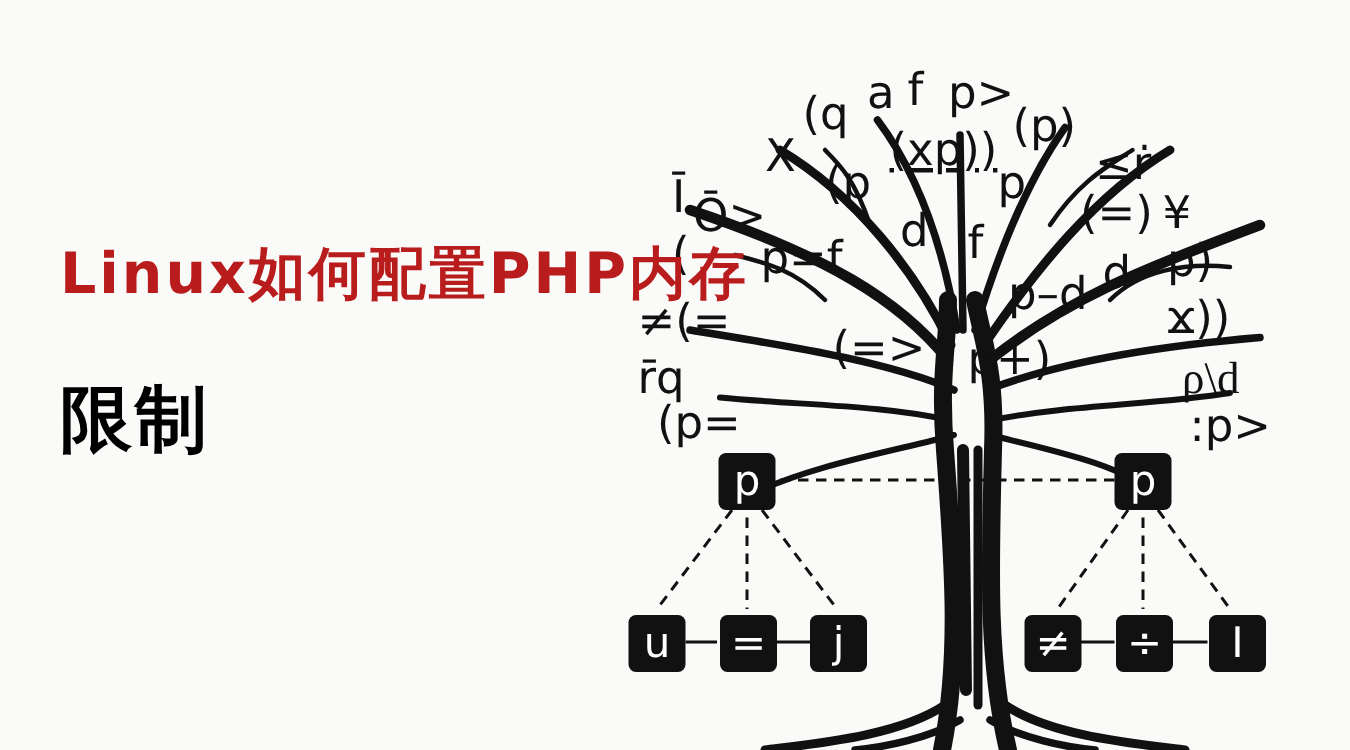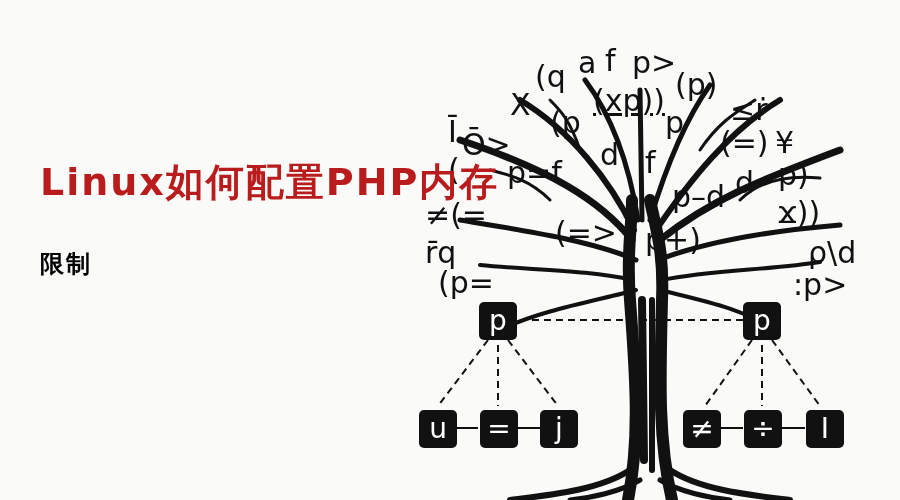--- a/index.html
+++ b/index.html
@@ -1,20 +1,20 @@
 <!DOCTYPE html>
 <html><head>
 <meta charset="utf-8">
 <style>
   html, body { margin:0; padding:0; }
   body { width:900px; height:500px; background:#fafaf9; position:relative; overflow:hidden;
          font-family:"DejaVu Sans", sans-serif; }
   .title { position:absolute; left:40px; top:158px; font-family:"DejaVu Sans", sans-serif;
            font-weight:bold; font-size:38px; letter-spacing:2px; color:#b91c1c; line-height:48px; white-space:nowrap; z-index:3; }
-  .title2 { position:absolute; left:40px; top:248px; font-weight:bold; font-size:24px; color:#000; letter-spacing:2px; z-index:3; }
+  .title2 { position:absolute; left:40px; top:248px; font-weight:bold; font-size:48px; color:#000; letter-spacing:2px; z-index:3; }
   .art { position:absolute; left:400px; top:0; width:500px; height:500px; }
   .sym { position:absolute; font-family:"DejaVu Sans", sans-serif; font-size:30px; color:#111; line-height:1; }
   .node { position:absolute; width:38px; height:38px; background:#111; border-radius:5px; color:#fff;
           font-size:28px; display:flex; align-items:center; justify-content:center; line-height:1; }
 </style>
 </head>
 <body>
 
 <div class="title">Linux如何配置PHP内存</div>
 <div class="title2">限制</div>
@@ -89,21 +89,21 @@
       <div class="sym" style="left: 48px; top: 155px;">(</div>
       <div class="sym" style="left: 107px; top: 158px;">p=f</div>
       <div class="sym" style="left: 272px; top: 182px;">p–d</div>
       <div class="sym" style="left: 335px; top: 168px;">d</div>
       <div class="sym" style="left: 378px; top: 160px;">p)</div>
       <div class="sym" style="left: 25px; top: 200px;">≠(=</div>
       <div class="sym" style="left: 378px; top: 198px;">ϫ))</div>
       <div class="sym" style="left: 155px; top: 218px;">(=&gt;</div>
       <div class="sym" style="left: 245px; top: 225px;">p+)</div>
       <div class="sym" style="left: 25px; top: 238px;">r̄q</div>
-      <div class="sym" style="left: 408px; top: 238px;">ρ\d</div>
+      <div class="sym" style="left: 388px; top: 238px; font-family: Liberation Serif, serif;">ρ\d</div>
       <div class="sym" style="left: 38px; top: 268px;">(p=</div>
       <div class="sym" style="left: 393px; top: 270px;">:p&gt;</div>
     </div>
 
   <div class="node" style="left:79px;top:302px">p</div>
   <div class="node" style="left:19px;top:410px">u</div>
   <div class="node" style="left:80px;top:410px">=</div>
   <div class="node" style="left:140px;top:410px">j</div>
 
   <div class="node" style="left:343px;top:302px">p</div>

